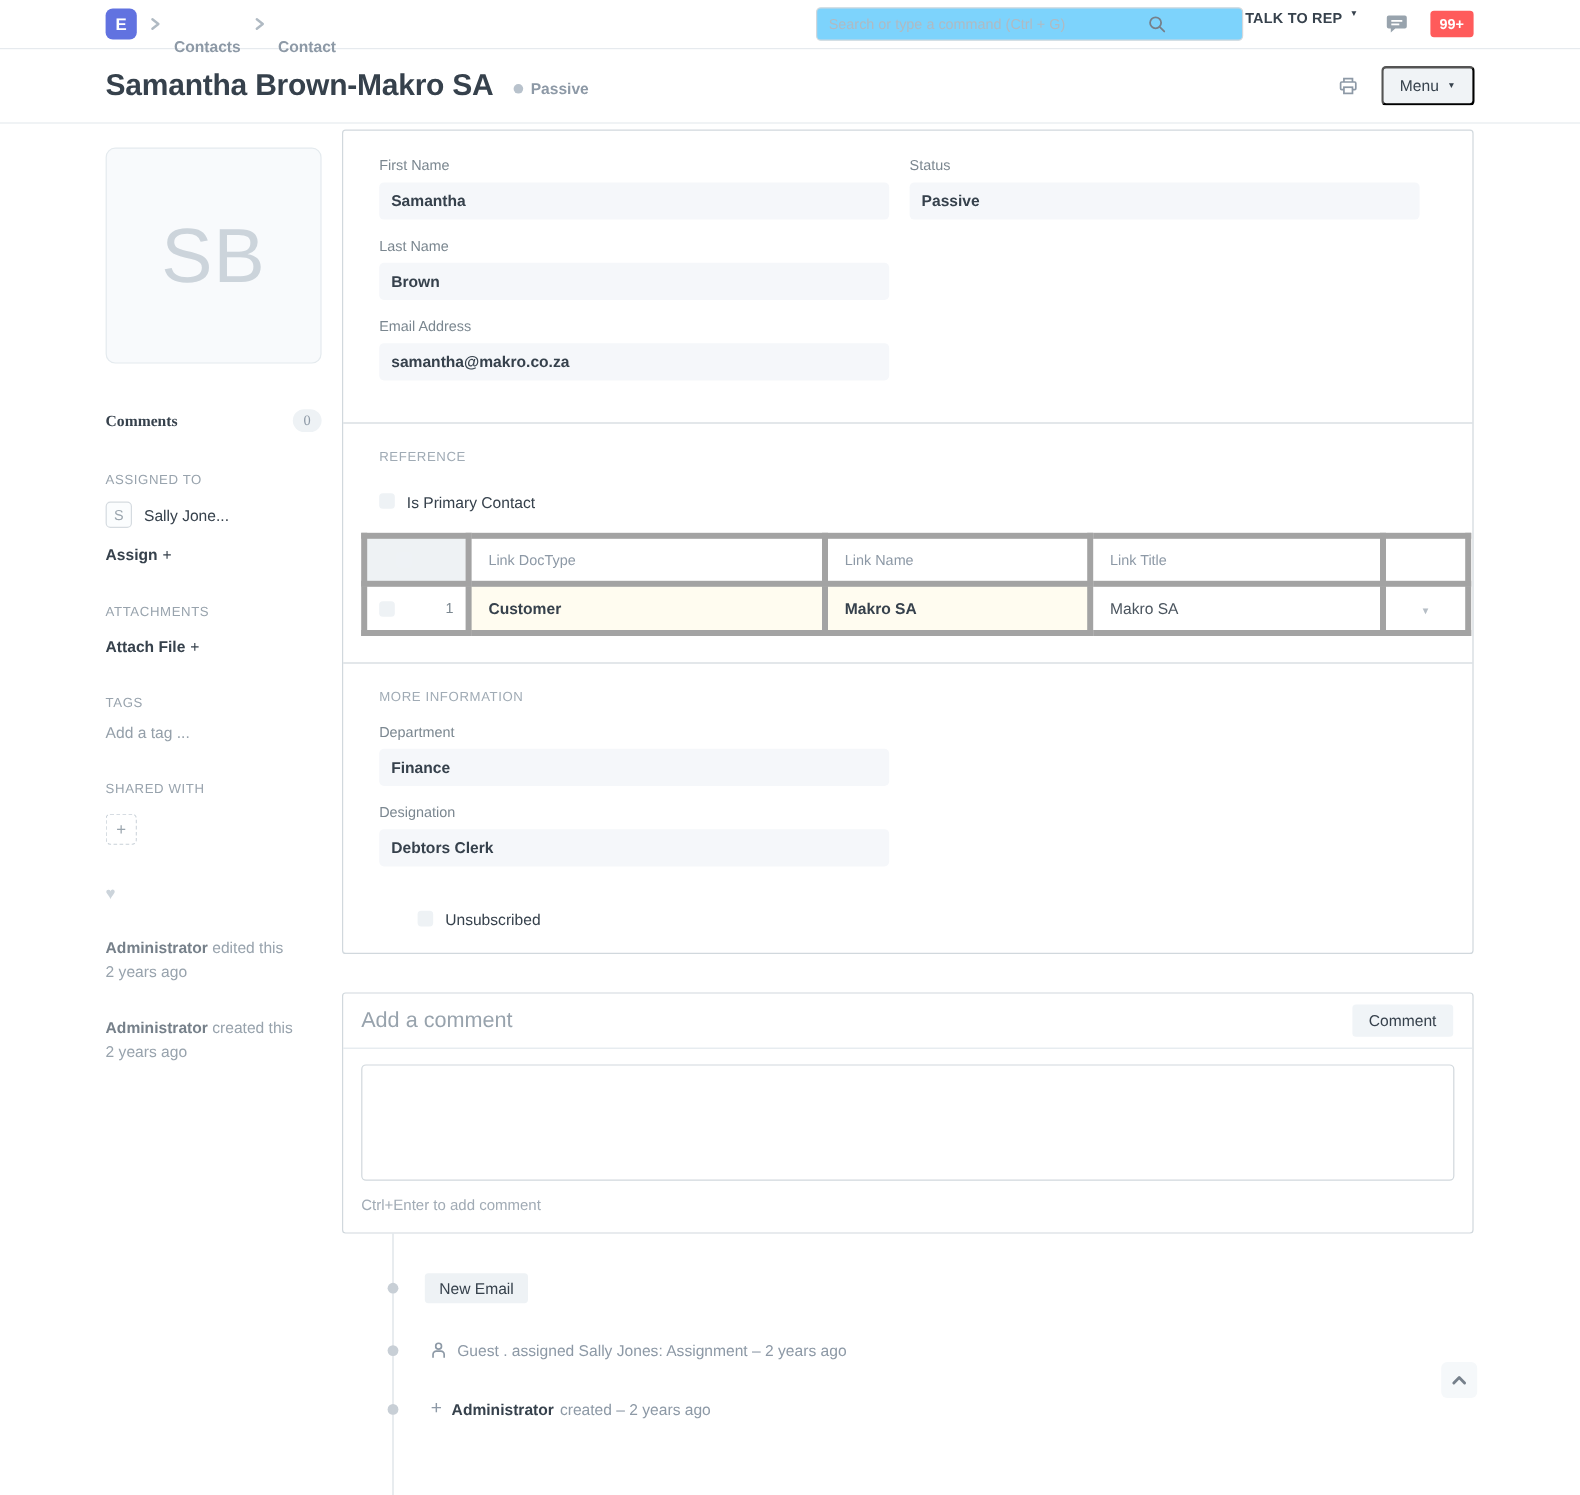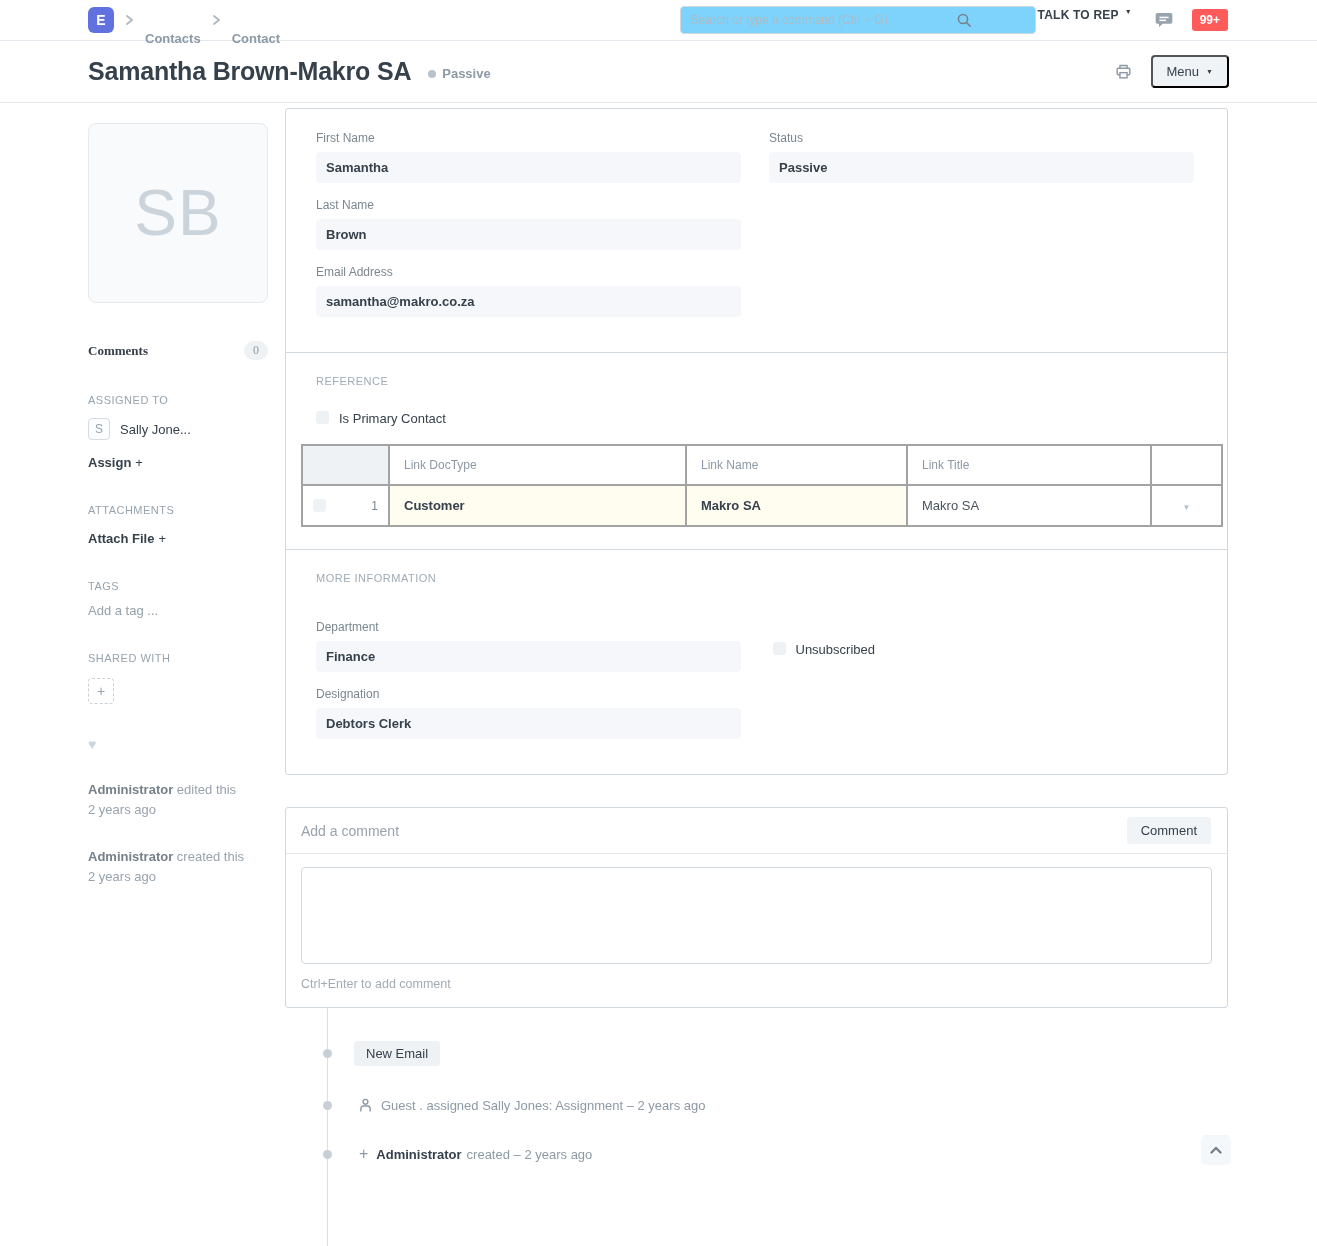--- a/index.html
+++ b/index.html
@@ -90,54 +90,54 @@
   .history-entry { margin-top:30px; font-size:13px; color:#98a3ad; line-height:1.3; }
   .history-entry .hist-user { font-weight:700; color:#76808a; }
   .history-when { margin-top:3px; }
   
   .main-col { margin-left:17px; width:943px; flex:0 0 943px; padding-top:5px; }
   .form-card { border:1px solid #d1d8dd; border-radius:3px; background:#fff; }
   .form-section { padding:22px 30px 20px; }
   .form-section + .form-section { border-top:1px solid #d1d8dd; }
   .two-col { display:flex; }
   .col { width:425px; }
-  .col + .col { margin-left:28px; }
+  .col + .col { margin-left:17px; }
   .field { margin-bottom:15px; }
   .field-label { font-size:12px; color:#7b8790; margin-bottom:7px; }
   .field-value {
     background:#f5f7fa; border-radius:4px; padding:8px 10px; font-size:13px;
     font-weight:700; color:#36414c; min-height:29px; cursor:text;
   }
   .section-label { font-size:11px; color:#a0abb5; letter-spacing:.5px; }
   .check-row { display:flex; align-items:flex-start; cursor:pointer; }
   .checkbox { width:13px; height:13px; background:#eef2f5; border-radius:3px; flex:0 0 13px; }
   .check-label { margin-left:10px; font-size:13px; color:#36414c; }
   .ref-check { margin-top:24px; }
   
   .grid-table { margin:18px 0 2px -15px; width:897px; border-collapse:collapse; table-layout:fixed; }
-  .grid-table td { border:2px solid #a3a3a3; font-size:13px; }
+  .grid-table td { border:5px solid #a3a3a3; font-size:13px; }
   .grid-table .h-row td { height:40px; color:#8d99a6; font-size:12px; font-weight:500; padding:0 14px; }
   .grid-table .d-row td { height:41px; }
   .cell-check { width:87px; background:#eef2f4; }
   .cell-check-d { width:87px; background:#fff; }
   .sel-wrap { display:flex; align-items:center; padding:0 10px; }
   .row-idx { margin-left:auto; color:#7b8790; font-size:12px; }
   .col-doctype { width:297px; }
   .col-name { width:221px; }
   .col-title { width:244px; }
   .col-tools { width:71px; text-align:center; }
   .cell-mandatory { background:#fffcf0; font-weight:700; color:#36414c; padding:0 14px; }
   .cell-plain { background:#fff; color:#4a545e; padding:0 14px; }
   .row-caret { color:#b6bec6; font-size:8px; cursor:pointer; }
-  .more-grid { display:flex; margin-top:36px; }
+  .more-grid { display:flex; margin-top:16px;flex-direction:column; }
   .more-right { margin-left:32px; width:425px; padding-top:22px; }
   
   .comment-card { margin-top:32px; border:1px solid #d1d8dd; border-radius:3px; background:#fff; }
   .comment-head { display:flex; align-items:center; padding:9px 16px 9px 15px; border-bottom:1px solid #e2e8ed; }
-  .comment-placeholder { font-size:14px; color:#98a3ad; }
+  .comment-placeholder { font-size:18px; color:#98a3ad; }
   .comment-btn {
     margin-left:auto; background:#f0f4f7; border:none; border-radius:3px; padding:6px 14px;
     font-size:13px; color:#36414c; cursor:pointer; font-family:inherit;
   }
   .comment-body { padding:13px 15px 0; }
   .comment-input {
     width:100%; height:97px; border:1px solid #d1d8dd; border-radius:4px; background:#fff;
     resize:none; outline:none; font-family:inherit; font-size:13px; color:#36414c; padding:8px;
   }
   .comment-hint { padding:10px 15px 16px; font-size:12.5px; color:#a1abb5; }

